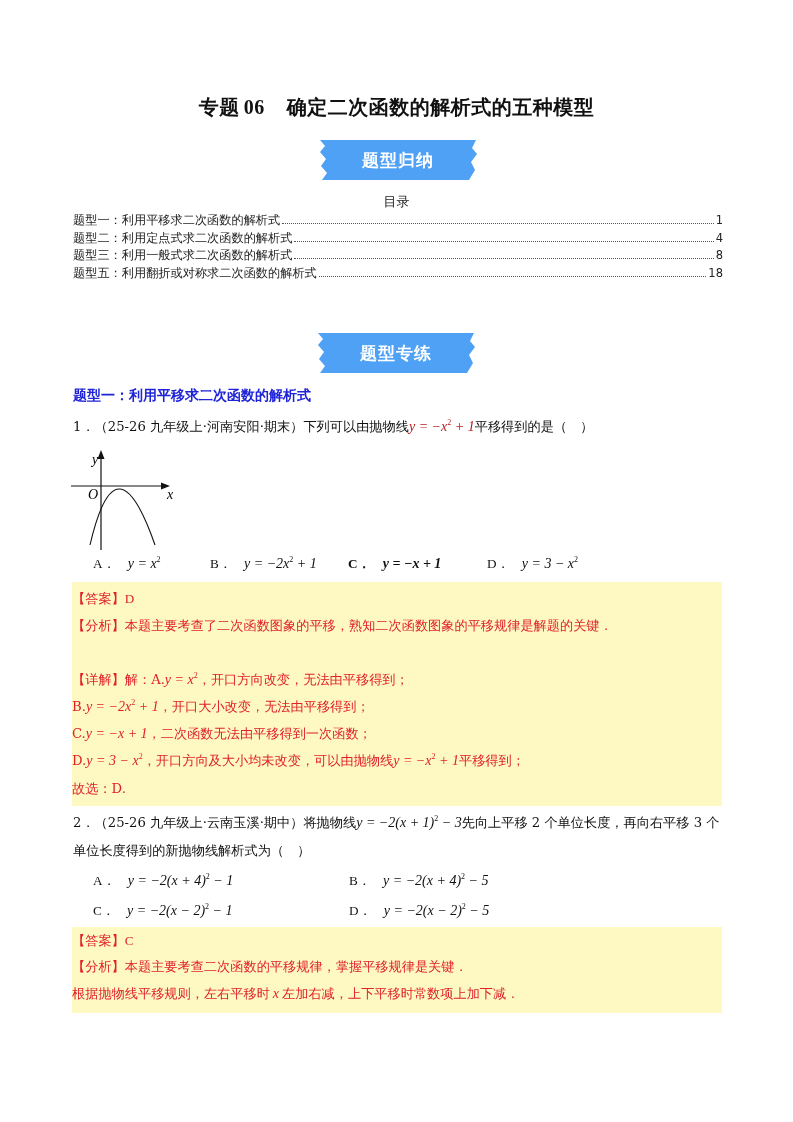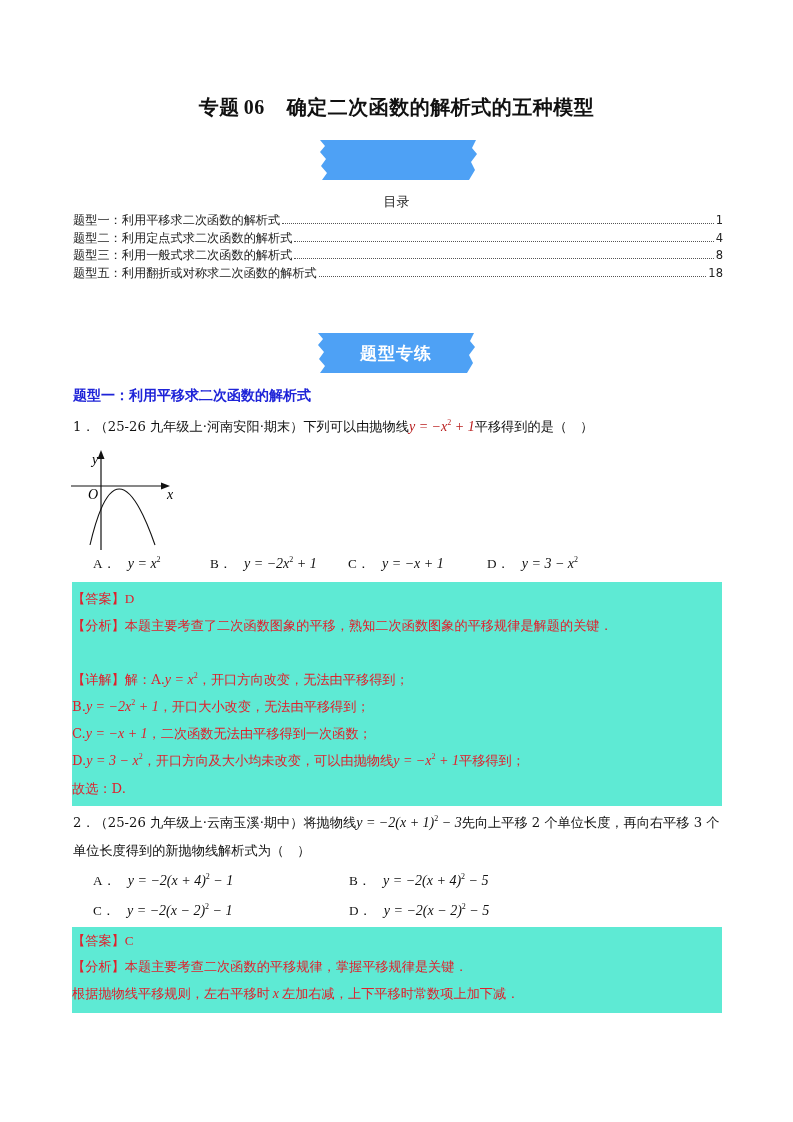--- a/index.html
+++ b/index.html
@@ -14,38 +14,39 @@
   .toc-title { left: 0; width: 793px; top: 193px; text-align: center; font-size: 13px; color: #222; }
   .toc { left: 73px; width: 650px; top: 212px; font-size: 12.2px; color: #222; }
   .toc-row { display: flex; align-items: baseline; height: 17.5px; }
   .toc-row .lbl { white-space: nowrap; }
   .toc-row .dots { flex: 1; border-bottom: 1.5px dotted #555; margin: 0 2px 4px 2px; }
   .toc-row .pg { font-family: "DejaVu Sans", sans-serif; font-size: 11.5px; }
   .sec-head { left: 73px; top: 387px; font-size: 14px; font-weight: bold; color: #1f24d8; font-family: "DejaVu Sans", sans-serif; }
   .q { left: 73px; font-size: 13.2px; color: #111; white-space: nowrap; }
   .math { font-family: "Liberation Serif", serif; font-style: italic; font-size: 14px; }
   .red { color: #b91c1c; }
-  .panel { background: #5eead4; left: 72px; width: 650px; }
+  .panel { background: #fef9c3; left: 72px; width: 650px; }
   .pline { position: absolute; left: 0; font-size: 13.2px; color: #e0202c; white-space: nowrap; }
   .tag { color: #e0202c; }
   .opt { font-size: 13.2px; white-space: nowrap; }
   .opt .l { font-family: "Liberation Serif", serif; margin-right: 12px; }
   sup { font-size: 8px; vertical-align: 6px; font-style: normal; }
 </style>
 </head>
 <body>
 
 <div class="abs title">
   <span>专题</span><span class="num">06</span><span>确定二次函数的解析式的五种模型</span>
 </div>
 
 <div class="abs banner" style="left:318px; top:140px;">
   <svg width="160" height="40">
     <path d="M2,0 L158,0 L154,8 L159,14 L153,22 L157,30 L151,40 L4,40 L9,33 L3,26 L8,19 L2,12 L7,6 Z" fill="#4ea1f5"></path>
   </svg>
+  <span>题型归纳</span>
 </div>
 
 <div class="abs toc-title">目录</div>
 <div class="abs toc">
   <div class="toc-row">
       <span class="lbl">题型一：利用平移求二次函数的解析式</span>
       <span class="dots"></span>
       <span class="pg">1</span>
     </div>
   <div class="toc-row">
@@ -84,21 +85,21 @@
   <line x1="33" y1="102" x2="33" y2="8" stroke="#111" stroke-width="1.2"></line>
   <polygon points="33,2 29.5,11 36.5,11" fill="#111"></polygon>
   <path d="M22,97 Q48,-15 87,97" fill="none" stroke="#111" stroke-width="1.1"></path>
   <text x="24" y="16" font-family="Liberation Serif, serif" font-style="italic" font-size="14">y</text>
   <text x="99" y="51" font-family="Liberation Serif, serif" font-style="italic" font-size="14">x</text>
   <text x="20" y="51" font-family="Liberation Serif, serif" font-style="italic" font-size="14">O</text>
 </svg>
 
 <div class="abs opt" style="left:93px; top:555px;"><span class="l">A．</span><span class="math"><span>y = x</span><sup>2</sup></span></div>
 <div class="abs opt" style="left:210px; top:555px;"><span class="l">B．</span><span class="math"><span>y = −2x</span><sup>2</sup><span> + 1</span></span></div>
-<div class="abs opt" style="left:348px; top:555px;"><span class="l">C．</span><span class="math">y = −x + 1</span></div>
+<div class="abs opt" style="left:348px; top:555px;font-weight:bold;"><span class="l">C．</span><span class="math">y = −x + 1</span></div>
 <div class="abs opt" style="left:487px; top:555px;"><span class="l">D．</span><span class="math"><span>y = 3 − x</span><sup>2</sup></span></div>
 
 <div class="abs panel" style="top:582px; height:224px;">
   <div class="pline" style="top:8px;"><span class="tag">【答案】</span><span style="font-family:'Liberation Serif',serif;">D</span></div>
   <div class="pline" style="top:35px;"><span class="tag">【分析】</span><span>本题主要考查了二次函数图象的平移，熟知二次函数图象的平移规律是解题的关键．</span></div>
   <div class="pline" style="top:89px;"><span class="tag">【详解】</span><span>解：A.</span><span class="math"><span>y = x</span><sup>2</sup></span><span>，开口方向改变，无法由平移得到；</span></div>
   <div class="pline" style="top:116px;"><span>B.</span><span class="math"><span>y = −2x</span><sup>2</sup><span> + 1</span></span><span>，开口大小改变，无法由平移得到；</span></div>
   <div class="pline" style="top:143px;"><span>C.</span><span class="math">y = −x + 1</span><span>，二次函数无法由平移得到一次函数；</span></div>
   <div class="pline" style="top:170px;"><span>D.</span><span class="math"><span>y = 3 − x</span><sup>2</sup></span><span>，开口方向及大小均未改变，可以由抛物线</span><span class="math"><span>y = −x</span><sup>2</sup><span> + 1</span></span><span>平移得到；</span></div>
   <div class="pline" style="top:198px;">故选：D.</div>

